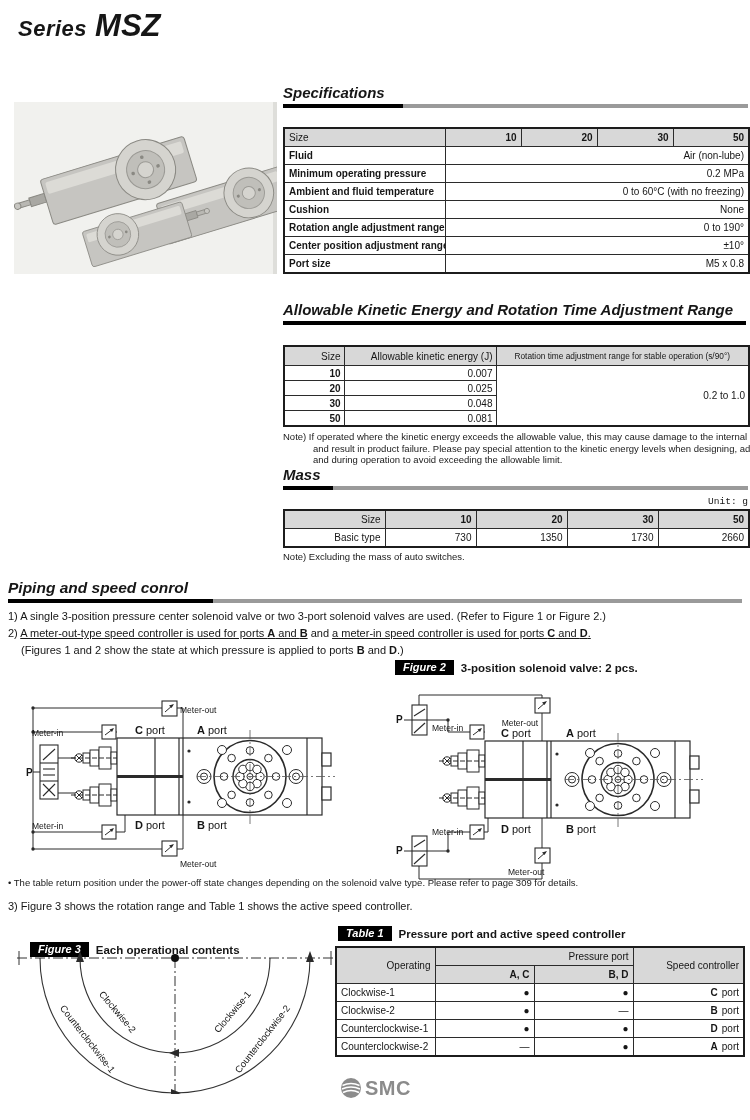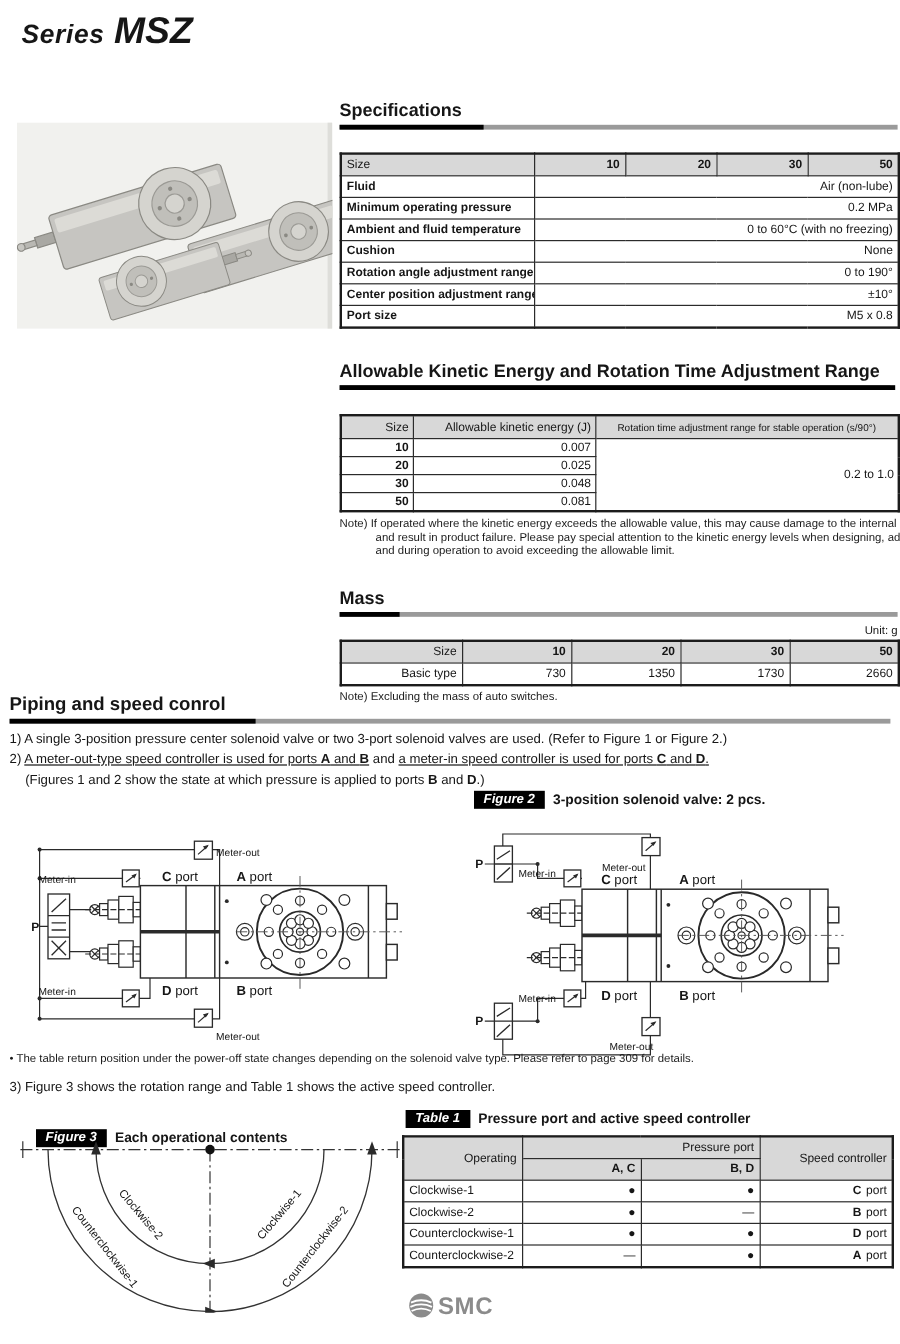--- a/index.html
+++ b/index.html
@@ -6,21 +6,21 @@
   .page{position:relative;width:750px;height:1120px;background:#fff;overflow:hidden;
         font-family:"Liberation Sans","DejaVu Sans",sans-serif;color:#161616;}
   .abs{position:absolute;}
   .b{font-weight:bold;}
   .u{text-decoration:underline;}
   
   .title{left:18px;top:8px;font-style:italic;font-weight:bold;}
   .title .series{font-size:22px;letter-spacing:.5px;}
   .title .model{font-size:31px;margin-left:8px;}
   
-  .sec-title{font-size:15px;font-weight:bold;line-height:18px;}
+  .sec-title{font-size:15px;font-weight:bold;line-height:18px;font-style:italic;}
   .sec-title.big{font-size:15px;}
   .rule{height:4px;background:#9a9a9a;margin-top:2px;position:relative;}
   .rule .blk{position:absolute;left:0;top:0;height:4px;background:#000;}
   
   table{border-collapse:collapse;table-layout:fixed;background:#fff;}
   td{border:1px solid #2b2b2b;font-size:10px;line-height:13px;padding:2px 4px;
      overflow:hidden;white-space:nowrap;}
   .hd{background:#d8d8d8;}
   .c{text-align:right;}
   table.outer{border:2px solid #1c1c1c;}
@@ -189,26 +189,26 @@
           </tr>
       <tr>
             <td class="c b">50</td>
             <td class="c">0.081</td>
           </tr>
     </tbody>
       </table>
     <div class="note hang" style="margin-top:4px;width:465px;">Note) If operated where the kinetic energy exceeds the allowable value, this may cause damage to the internal parts and result in product failure. Please pay special attention to the kinetic energy levels when designing, adjusting and during operation to avoid exceeding the allowable limit.</div>
   </div>
 
-  <div class="abs" style="left:283px;top:466px;width:465px;margin-top:24px;">
+  <div class="abs" style="left:283px;top:466px;width:465px;">
     <div class="sec-title">Mass</div>
     <div class="rule">
         <div class="blk" style="width:50px;"></div>
       </div>
-    <div class="unit" style="margin-top:6px;">Unit: g</div>
+    <div class="unit" style="margin-top:6px;font-family:Liberation Mono, monospace;">Unit: g</div>
     <table class="outer" style="width:465px;margin-top:2px;">
       <colgroup>
           <col style="width:101px;">
           <col style="width:91px;">
           <col style="width:91px;">
           <col style="width:91px;">
           <col style="width:91px;">
         </colgroup>
       <tbody>
           <tr>

